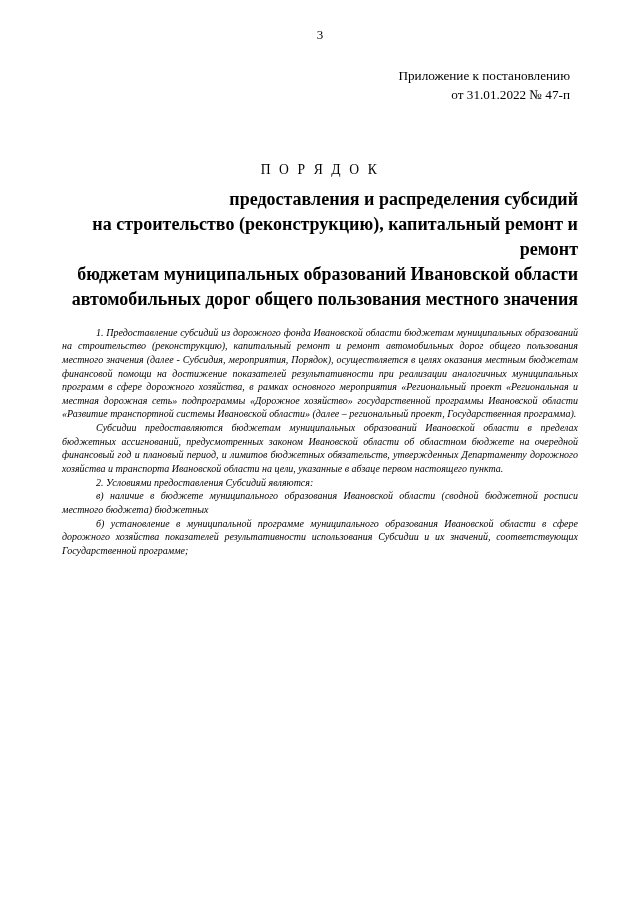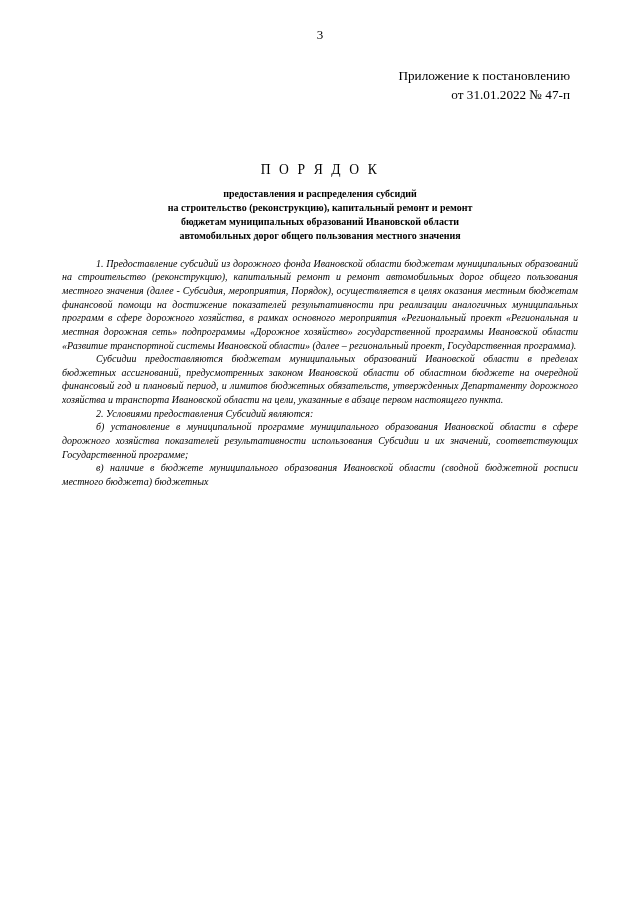--- a/index.html
+++ b/index.html
@@ -55,23 +55,23 @@
     height: 34px;
   }
   .doc-title {
     text-align: center;
     font-weight: normal;
     font-size: 13.6px;
     letter-spacing: 2.6px;
     margin-bottom: 9px;
   }
   .doc-subtitle {
-    text-align: center;
+    text-align: right;
     font-weight: bold;
-    font-size: 10px;
+    font-size: 18px;
     line-height: 1.38;
   }
   .doc-subtitle .line {
     display: block;
   }
   .body-gap {
     height: 14px;
   }
   p.para {
     font-size: 10px;
@@ -107,16 +107,16 @@
     <span class="line">на строительство (реконструкцию), капитальный ремонт и ремонт</span>
     <span class="line">бюджетам муниципальных образований Ивановской области</span>
     <span class="line">автомобильных дорог общего пользования местного значения</span>
   </div>
 
   <div class="body-gap"></div>
 
   <p class="para">1. Предоставление субсидий из дорожного фонда Ивановской области бюджетам муниципальных образований на строительство (реконструкцию), капитальный ремонт и ремонт автомобильных дорог общего пользования местного значения (далее - Субсидия, мероприятия, Порядок), осуществляется в целях оказания местным бюджетам финансовой помощи на достижение показателей результативности при реализации аналогичных муниципальных программ в сфере дорожного хозяйства, в рамках основного мероприятия «Региональный проект «Региональная и местная дорожная сеть» подпрограммы «Дорожное хозяйство» государственной программы Ивановской области «Развитие транспортной системы Ивановской области» (далее – региональный проект, Государственная программа).</p>
   <p class="para">Субсидии предоставляются бюджетам муниципальных образований Ивановской области в пределах бюджетных ассигнований, предусмотренных законом Ивановской области об областном бюджете на очередной финансовый год и плановый период, и лимитов бюджетных обязательств, утвержденных Департаменту дорожного хозяйства и транспорта Ивановской области на цели, указанные в абзаце первом настоящего пункта.</p>
   <p class="para">2. Условиями предоставления Субсидий являются:</p>
+  <p class="para">в) наличие в бюджете муниципального образования Ивановской области (сводной бюджетной росписи местного бюджета) бюджетных</p>
   <p class="para">б) установление в муниципальной программе муниципального образования Ивановской области в сфере дорожного хозяйства показателей результативности использования Субсидии и их значений, соответствующих Государственной программе;</p>
-  <p class="para">в) наличие в бюджете муниципального образования Ивановской области (сводной бюджетной росписи местного бюджета) бюджетных</p>
 
 </div>
 
 </body></html>

